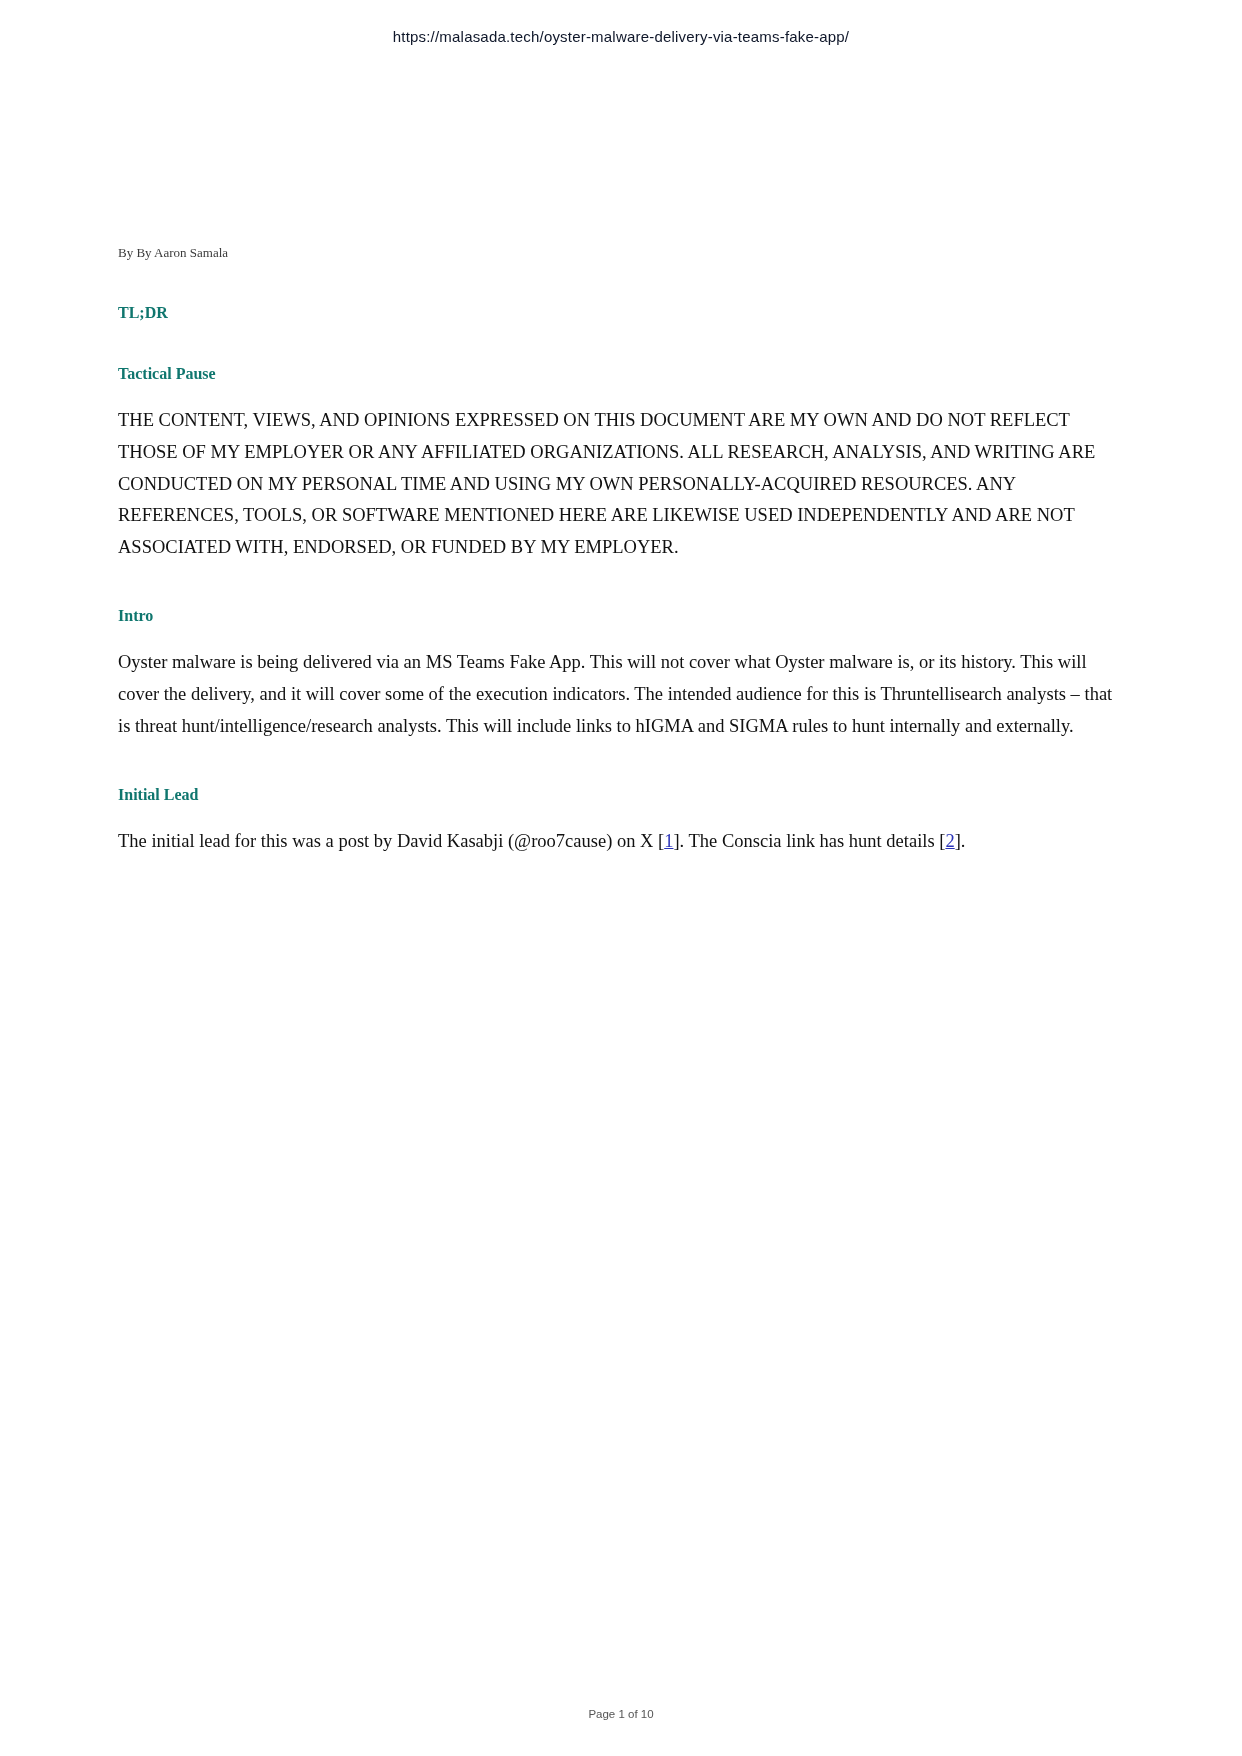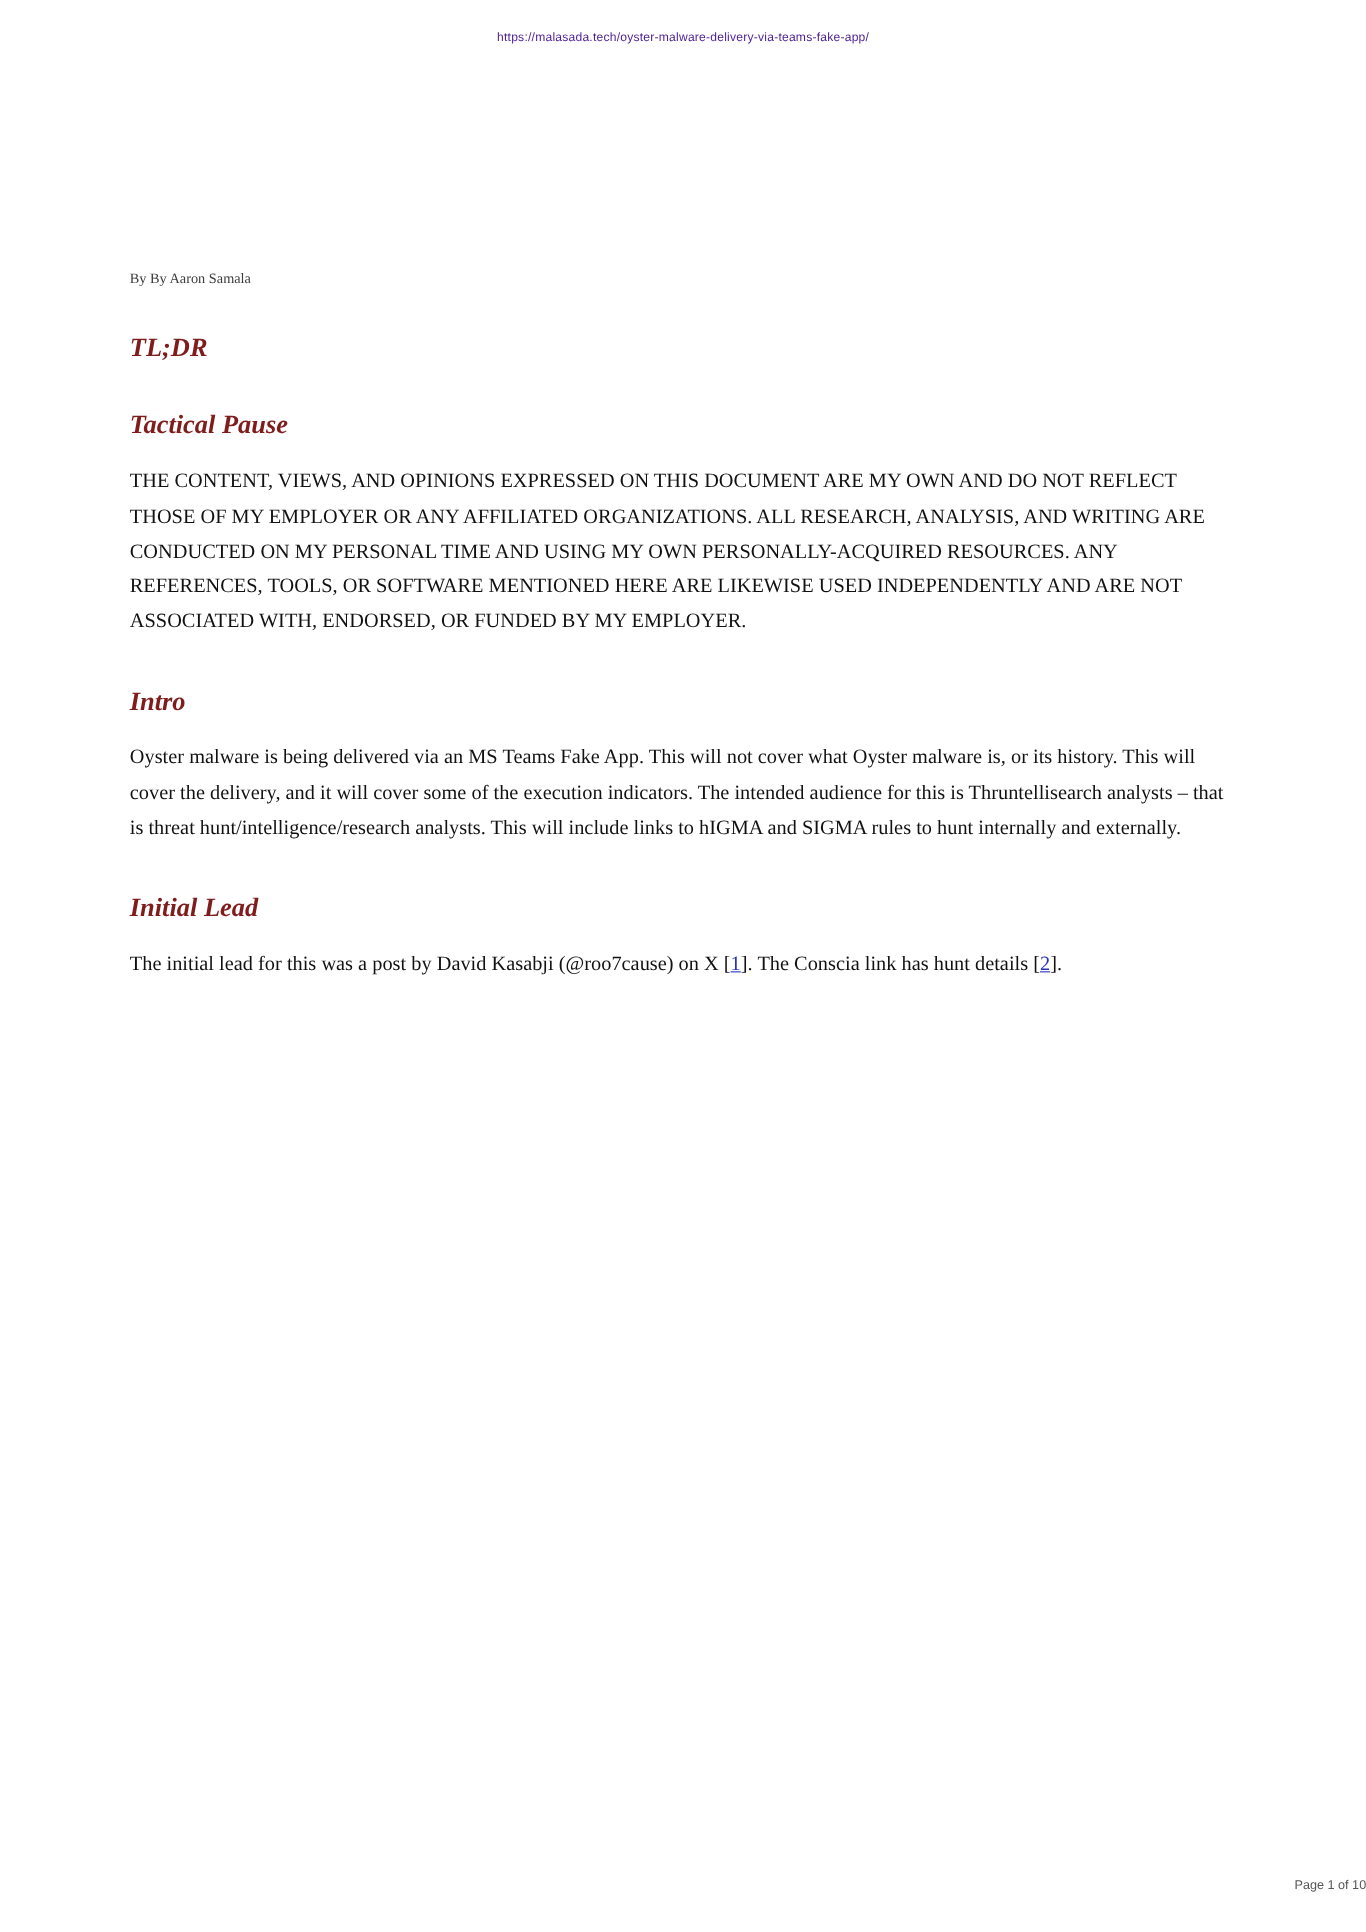--- a/index.html
+++ b/index.html
@@ -20,22 +20,22 @@
     inset: 0;
     background: #ffffff;
   }
   .url-header {
     position: absolute;
     top: 28px;
     left: 0;
     width: 100%;
     text-align: center;
     font-family: "Liberation Sans", sans-serif;
-    font-size: 11px;
-    color: #4c1d95;
+    font-size: 15px;
+    color: #0f172a;
     letter-spacing: 0.2px;
   }
   .content {
     position: absolute;
     left: 118px;
     top: 196px;
     width: 1006px;
   }
   h1.doc-title {
     font-size: 31.5px;
@@ -49,25 +49,24 @@
     font-size: 13px;
     color: #3b3b3b;
     margin-top: 49px;
   }
   .meta {
     font-size: 15.5px;
     color: #555555;
     margin-top: 27px;
   }
   h2.section {
-    font-size: 24px;
+    font-size: 16px;
     font-weight: bold;
     margin: 43px 0 0 0;
-    color: #7f1d1d;
-    font-style: italic;
+    color: #0f766e;
   }
   p.body-text {
     font-size: 18.5px;
     line-height: 1.72;
     margin: 22px 0 0 0;
     color: #111111;
     text-align: left;
   }
   p.caps {
     text-transform: none;
@@ -77,21 +76,21 @@
   }
   a.ref-link {
     color: #2a33b8;
     text-decoration: underline;
   }
   .footer {
     position: absolute;
     bottom: 36px;
     left: 0;
     width: 100%;
-    text-align: right;
+    text-align: center;
     font-family: "Liberation Sans", sans-serif;
     font-size: 11.5px;
     color: #555555;
   }
 </style>
 </head>
 <body>
 
 <div class="page">
 

